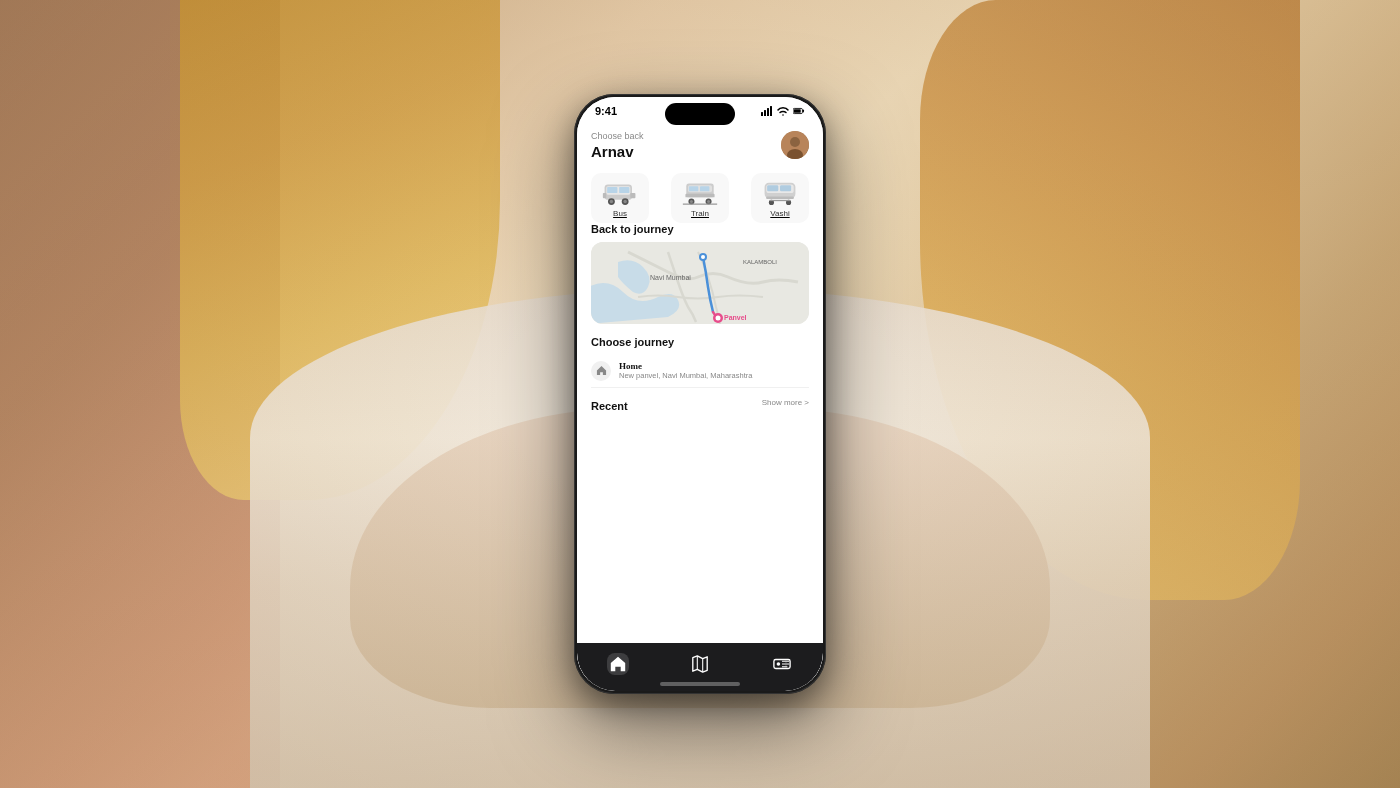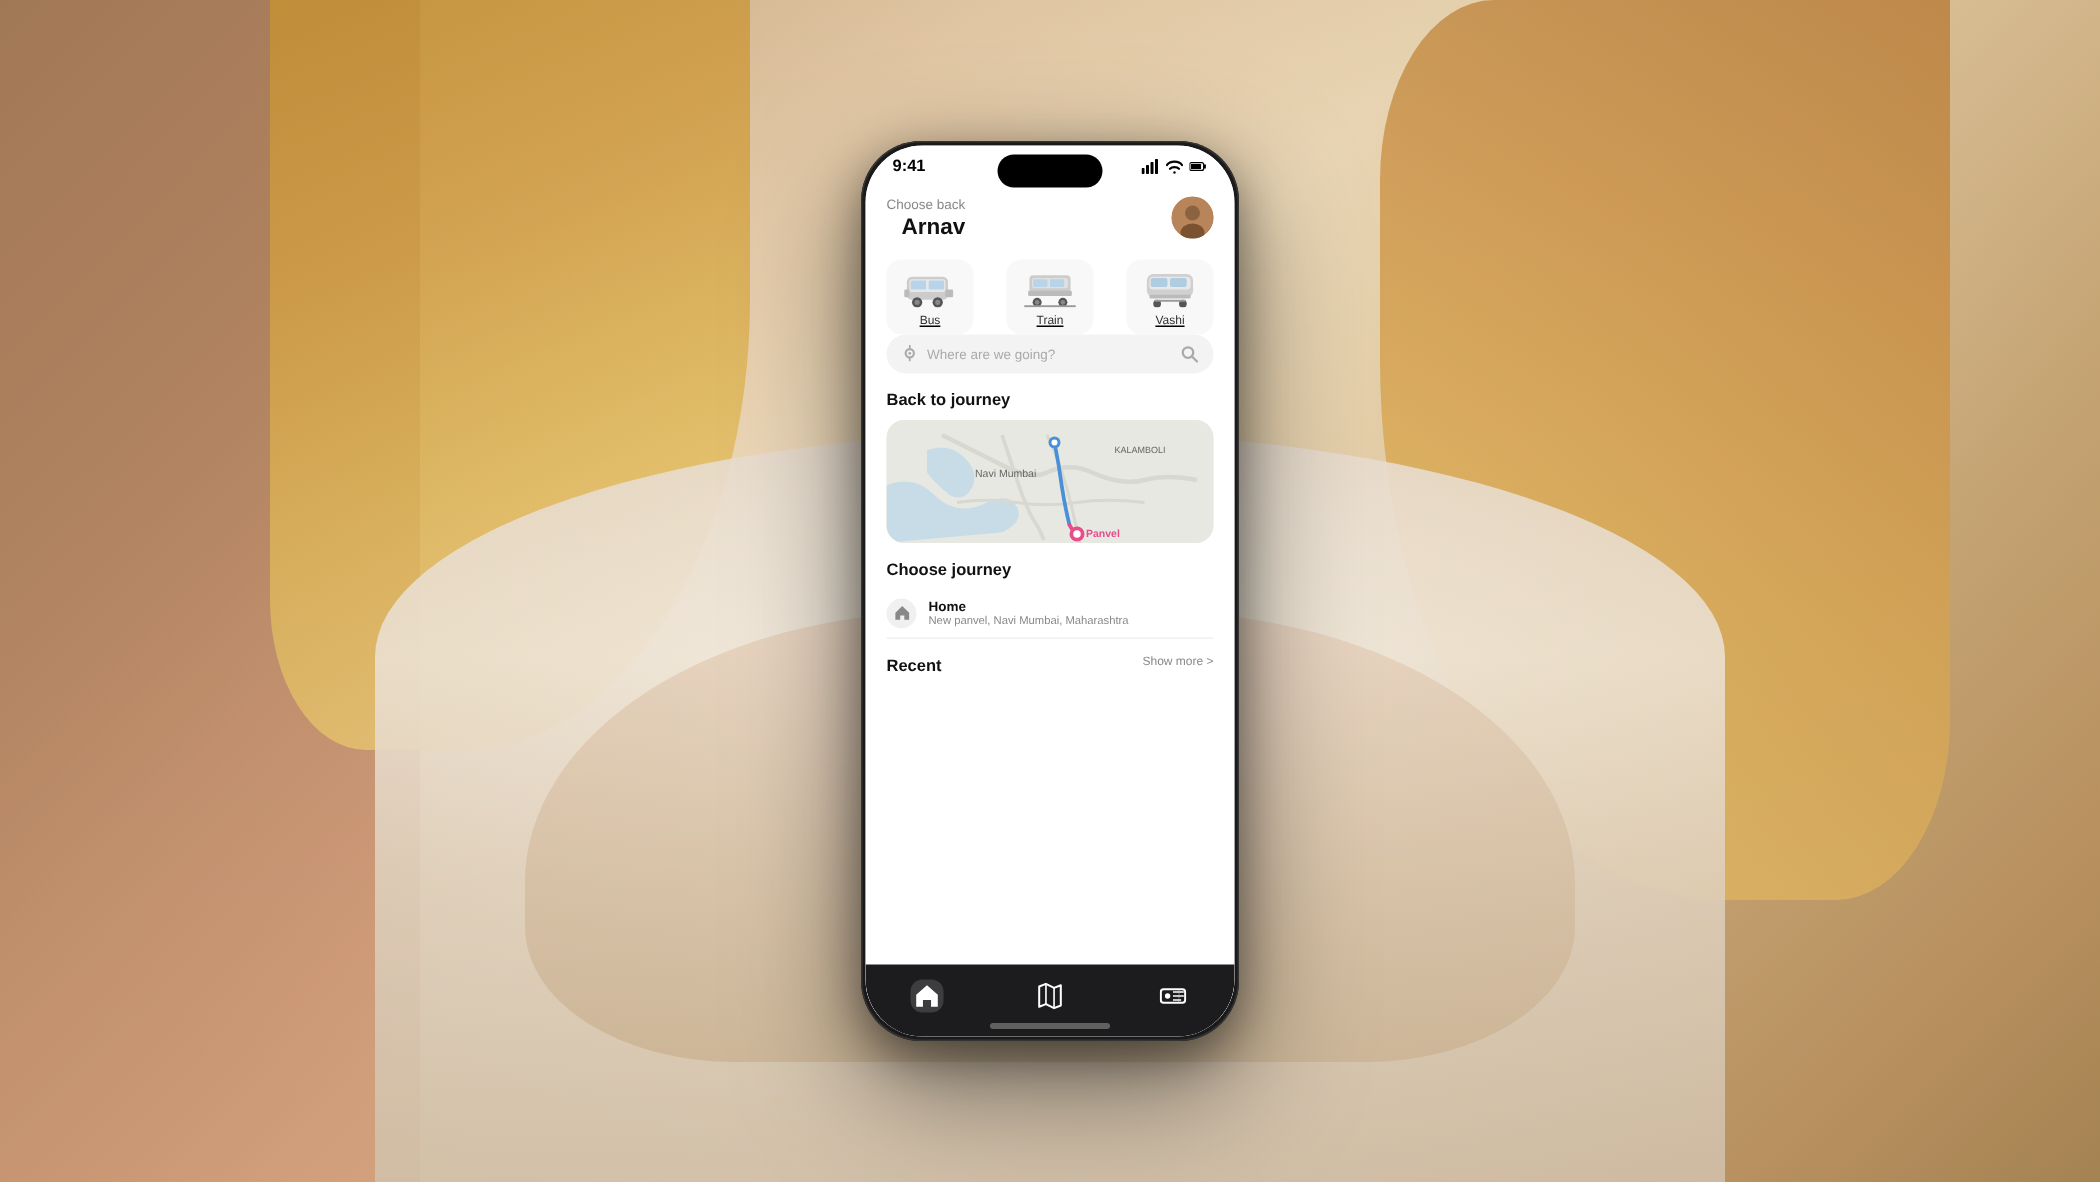--- a/index.html
+++ b/index.html
@@ -178,21 +178,20 @@
       font-size: 9px;
       color: #888;
       line-height: 1.3;
     }
 
     .user-name {
       font-size: 15px;
       font-weight: 700;
       color: #111;
       line-height: 1.2;
-      text-align: right;
     }
 
     .avatar {
       width: 28px;
       height: 28px;
       border-radius: 50%;
       background: linear-gradient(135deg, #c4956a, #8b6340);
       overflow: hidden;
       display: flex;
       align-items: center;
@@ -302,20 +301,21 @@
 
     .favorite-details {
       display: flex;
       flex-direction: column;
     }
 
     .favorite-name {
       font-size: 9px;
       font-weight: 600;
       color: #111;
+      font-family: Liberation Serif, serif;
     }
 
     .favorite-address {
       font-size: 7.5px;
       color: #888;
     }
 
     
     .recent-header {
       display: flex;
@@ -487,33 +487,20 @@
                 <circle cx="10" cy="25" r="3" fill="#555"></circle>
                 <circle cx="30" cy="25" r="3" fill="#555"></circle>
                 <rect x="8" y="22" width="24" height="1.5" fill="#999"></rect>
               </svg>
             </div>
             <span class="transport-label">Vashi</span>
           </div>
 
         </div>
 
-        <div class="search-bar">
-          <svg width="11" height="11" viewBox="0 0 12 12">
-            <circle cx="6" cy="6" r="3" fill="none" stroke="#aaa" stroke-width="1.5"></circle>
-            <circle cx="6" cy="6" r="1" fill="#aaa"></circle>
-            <line x1="6" y1="0" x2="6" y2="3" stroke="#aaa" stroke-width="1.2"></line>
-            <line x1="6" y1="9" x2="6" y2="12" stroke="#aaa" stroke-width="1.2"></line>
-          </svg>
-          <span class="search-placeholder">Where are we going?</span>
-          <svg width="12" height="12" viewBox="0 0 12 12">
-            <circle cx="5" cy="5" r="3.5" fill="none" stroke="#aaa" stroke-width="1.5"></circle>
-            <line x1="7.5" y1="7.5" x2="11" y2="11" stroke="#aaa" stroke-width="1.5" stroke-linecap="round"></line>
-          </svg>
-        </div>
 
         <div class="section-title">Back to journey</div>
 
         <div class="map-card">
           <svg class="map-svg" viewBox="0 0 224 82" preserveAspectRatio="xMidYMid slice">
 
             <rect width="224" height="82" fill="#e8e8e2"></rect>
 
             <path d="M0 45 Q20 35 35 50 Q50 65 70 55 Q85 48 90 58 Q95 68 80 75 L0 82 Z" fill="#c8dce8"></path>
             <path d="M30 20 Q45 15 55 25 Q65 35 60 45 Q55 55 45 50 Q35 42 30 35 Z" fill="#c8dce8"></path>

